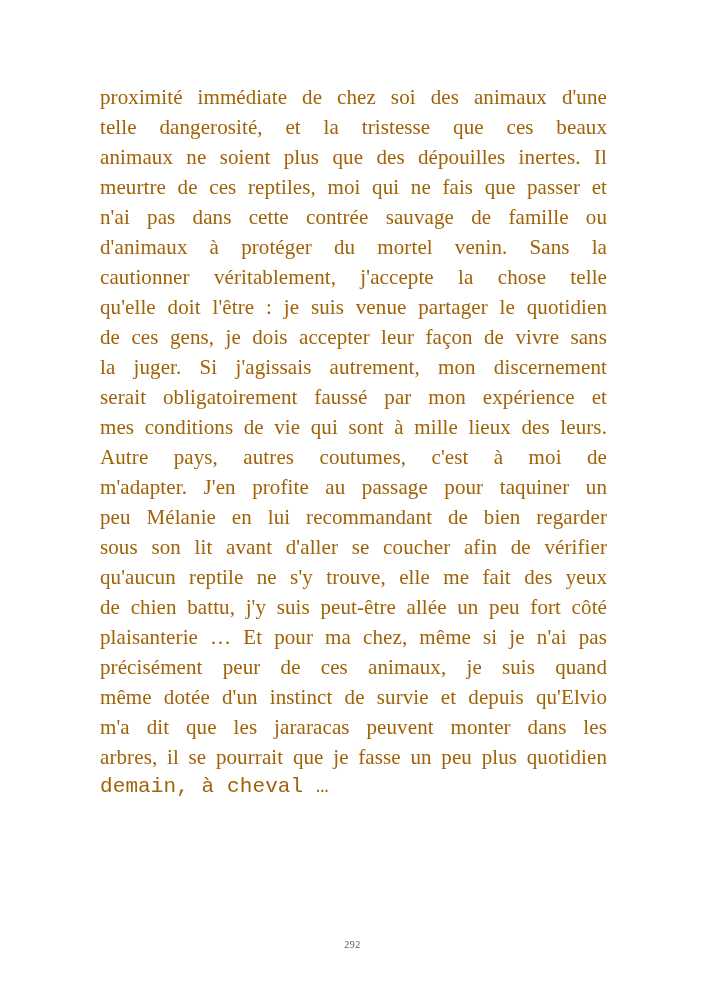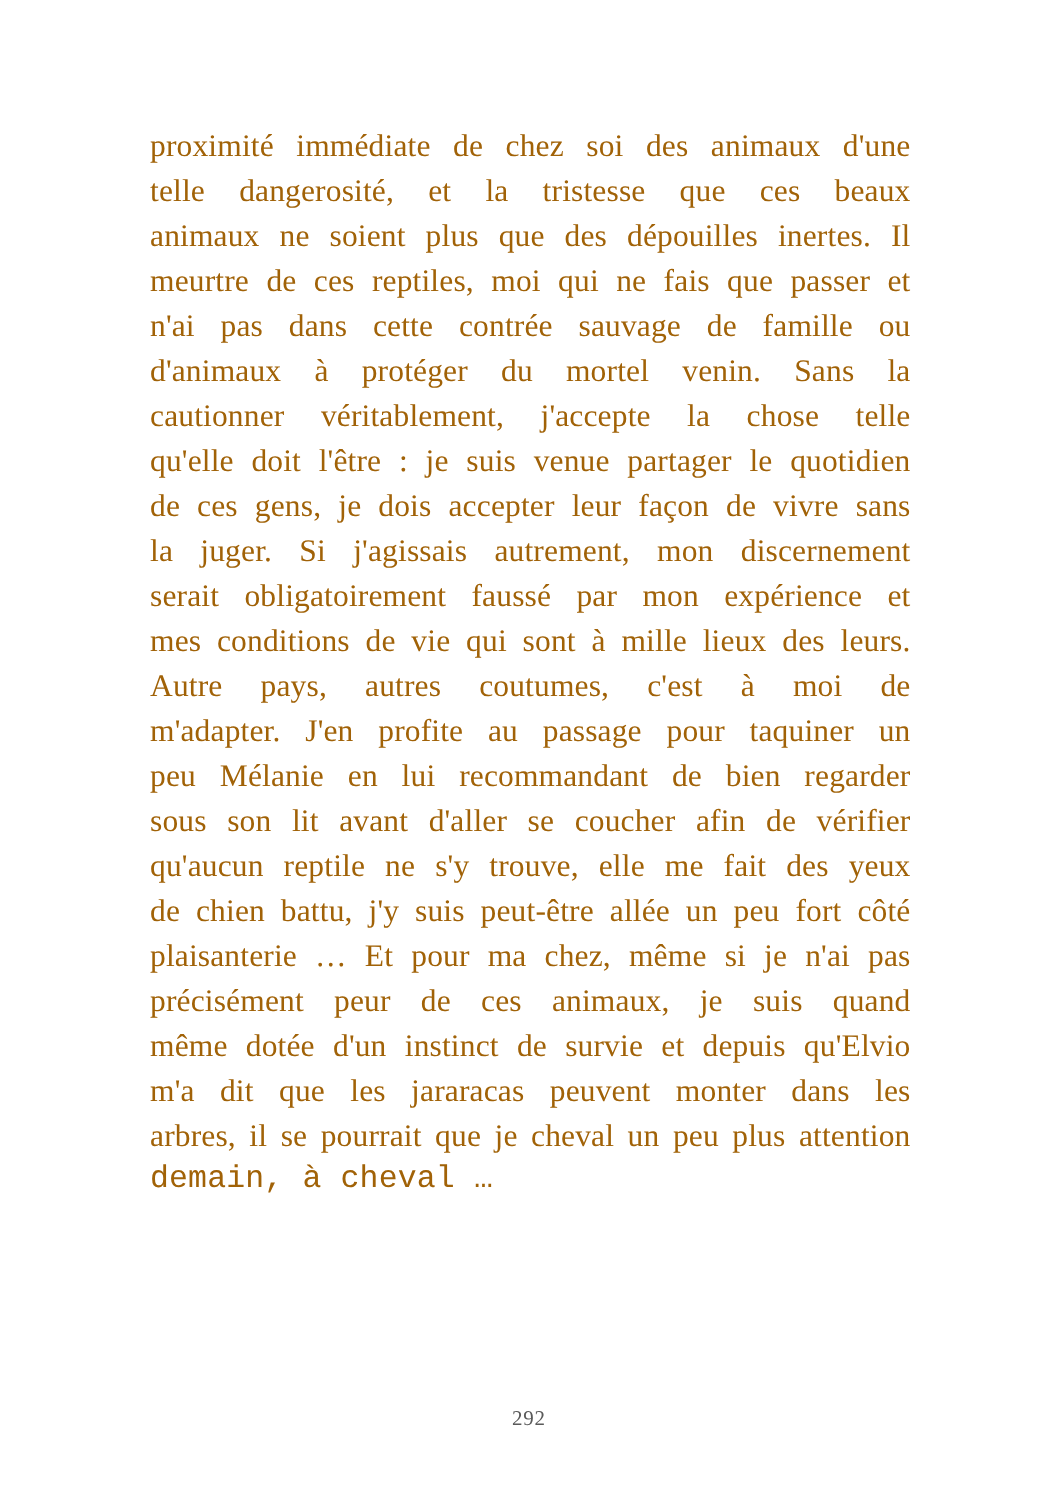--- a/index.html
+++ b/index.html
@@ -36,21 +36,21 @@
     .line.last {
       text-align-last: left;
       font-family: Liberation Mono, monospace;
     }
     .page-number {
       position: absolute;
       left: 0;
       top: 939px;
       width: 705px;
       text-align: center;
-      font-size: 14px;
+      font-size: 10px;
       color: #5a5a5a;
       letter-spacing: 0.5px;
     }
   </style>
 </head>
 <body>
 
 <div class="page">
   <div class="text-block">
     <div class="line">proximité immédiate de chez soi des animaux d'une</div>
@@ -68,17 +68,17 @@
     <div class="line">Autre pays, autres coutumes, c'est à moi de</div>
     <div class="line">m'adapter. J'en profite au passage pour taquiner un</div>
     <div class="line">peu Mélanie en lui recommandant de bien regarder</div>
     <div class="line">sous son lit avant d'aller se coucher afin de vérifier</div>
     <div class="line">qu'aucun reptile ne s'y trouve, elle me fait des yeux</div>
     <div class="line">de chien battu, j'y suis peut-être allée un peu fort côté</div>
     <div class="line">plaisanterie … Et pour ma chez, même si je n'ai pas</div>
     <div class="line">précisément peur de ces animaux, je suis quand</div>
     <div class="line">même dotée d'un instinct de survie et depuis qu'Elvio</div>
     <div class="line">m'a dit que les jararacas peuvent monter dans les</div>
-    <div class="line">arbres, il se pourrait que je cheval un peu plus attention</div>
+    <div class="line">arbres, il se pourrait que je fasse un peu plus quotidien</div>
     <div class="line last">demain, à cheval …</div>
   </div>
   <div class="page-number">292</div>
 </div>
 
 </body></html>

